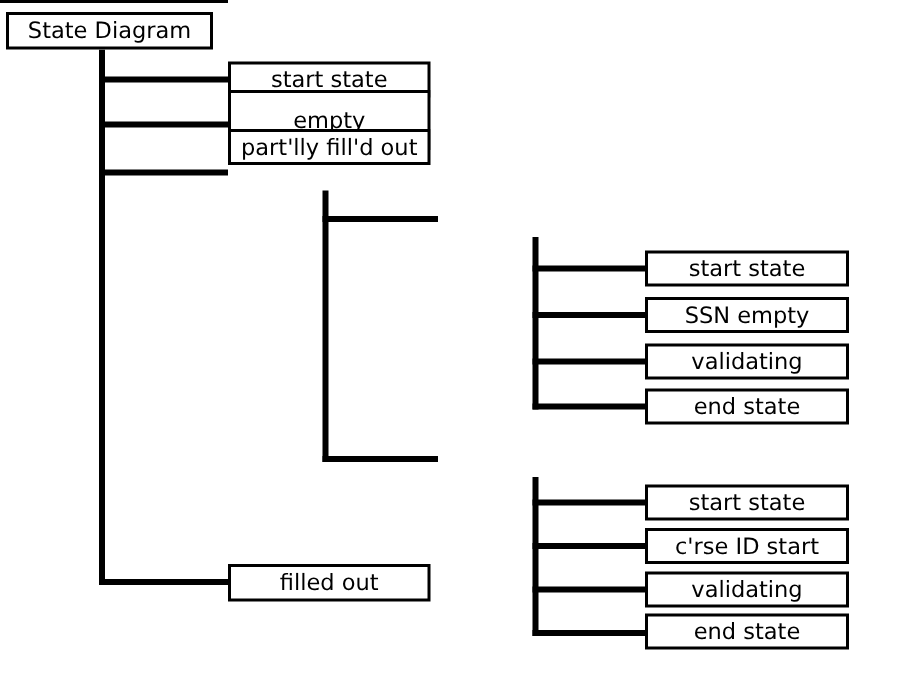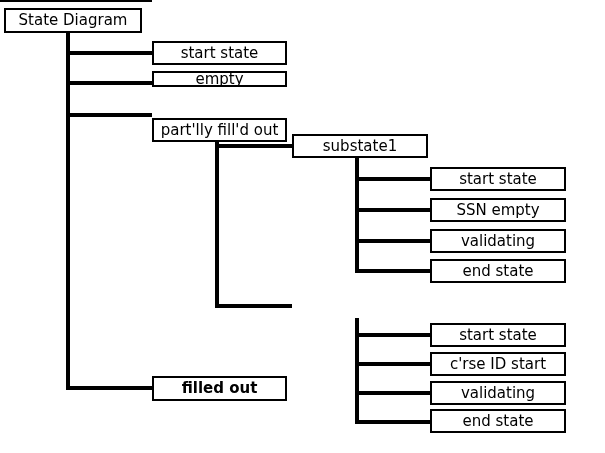--- a/index.html
+++ b/index.html
@@ -64,25 +64,24 @@
   <div class="line" style="left:355px; top:269px; width:75px; height:4px;"></div>
 
   <div class="line" style="left:355px; top:333px; width:75px; height:4px;"></div>
   <div class="line" style="left:355px; top:362px; width:75px; height:4px;"></div>
   <div class="line" style="left:355px; top:391px; width:75px; height:4px;"></div>
   <div class="line" style="left:355px; top:420px; width:75px; height:4px;"></div>
 
   <div class="node" style="left:4px; top:8px; width:138px; height:25px;">State Diagram</div>
 
   <div class="node" style="left:152px; top:41px; width:135px; height:24px;">start state</div>
-  <div class="node" style="left:152px; top:71px; width:135px; height:16px;">empty</div>
-  <div class="node" style="left:152px; top:118px; width:135px; height:24px;">part'lly fill'd out</div>
-  <div class="node" style="left:152px; top:376px; width:135px; height:25px;font-weight:bold;">filled out</div>
+  <div class="node" style="left:152px; top:60px; width:135px; height:40px;">empty</div>
+  <div class="node" style="left:152px; top:86px; width:135px; height:24px;">part'lly fill'd out</div>
+  <div class="node" style="left:152px; top:376px; width:135px; height:25px;">filled out</div>
 
-  <div class="node" style="left:292px; top:134px; width:136px; height:24px;">substate1</div>
 
   <div class="node" style="left:430px; top:167px; width:136px; height:24px;">start state</div>
   <div class="node" style="left:430px; top:198px; width:136px; height:24px;text-align:right;">SSN empty</div>
   <div class="node" style="left:430px; top:229px; width:136px; height:24px;">validating</div>
   <div class="node" style="left:430px; top:259px; width:136px; height:24px;">end state</div>
 
   <div class="node" style="left:430px; top:323px; width:136px; height:24px;">start state</div>
   <div class="node" style="left:430px; top:352px; width:136px; height:24px;">c'rse ID start</div>
   <div class="node" style="left:430px; top:381px; width:136px; height:24px;">validating</div>
   <div class="node" style="left:430px; top:409px; width:136px; height:24px;">end state</div>

